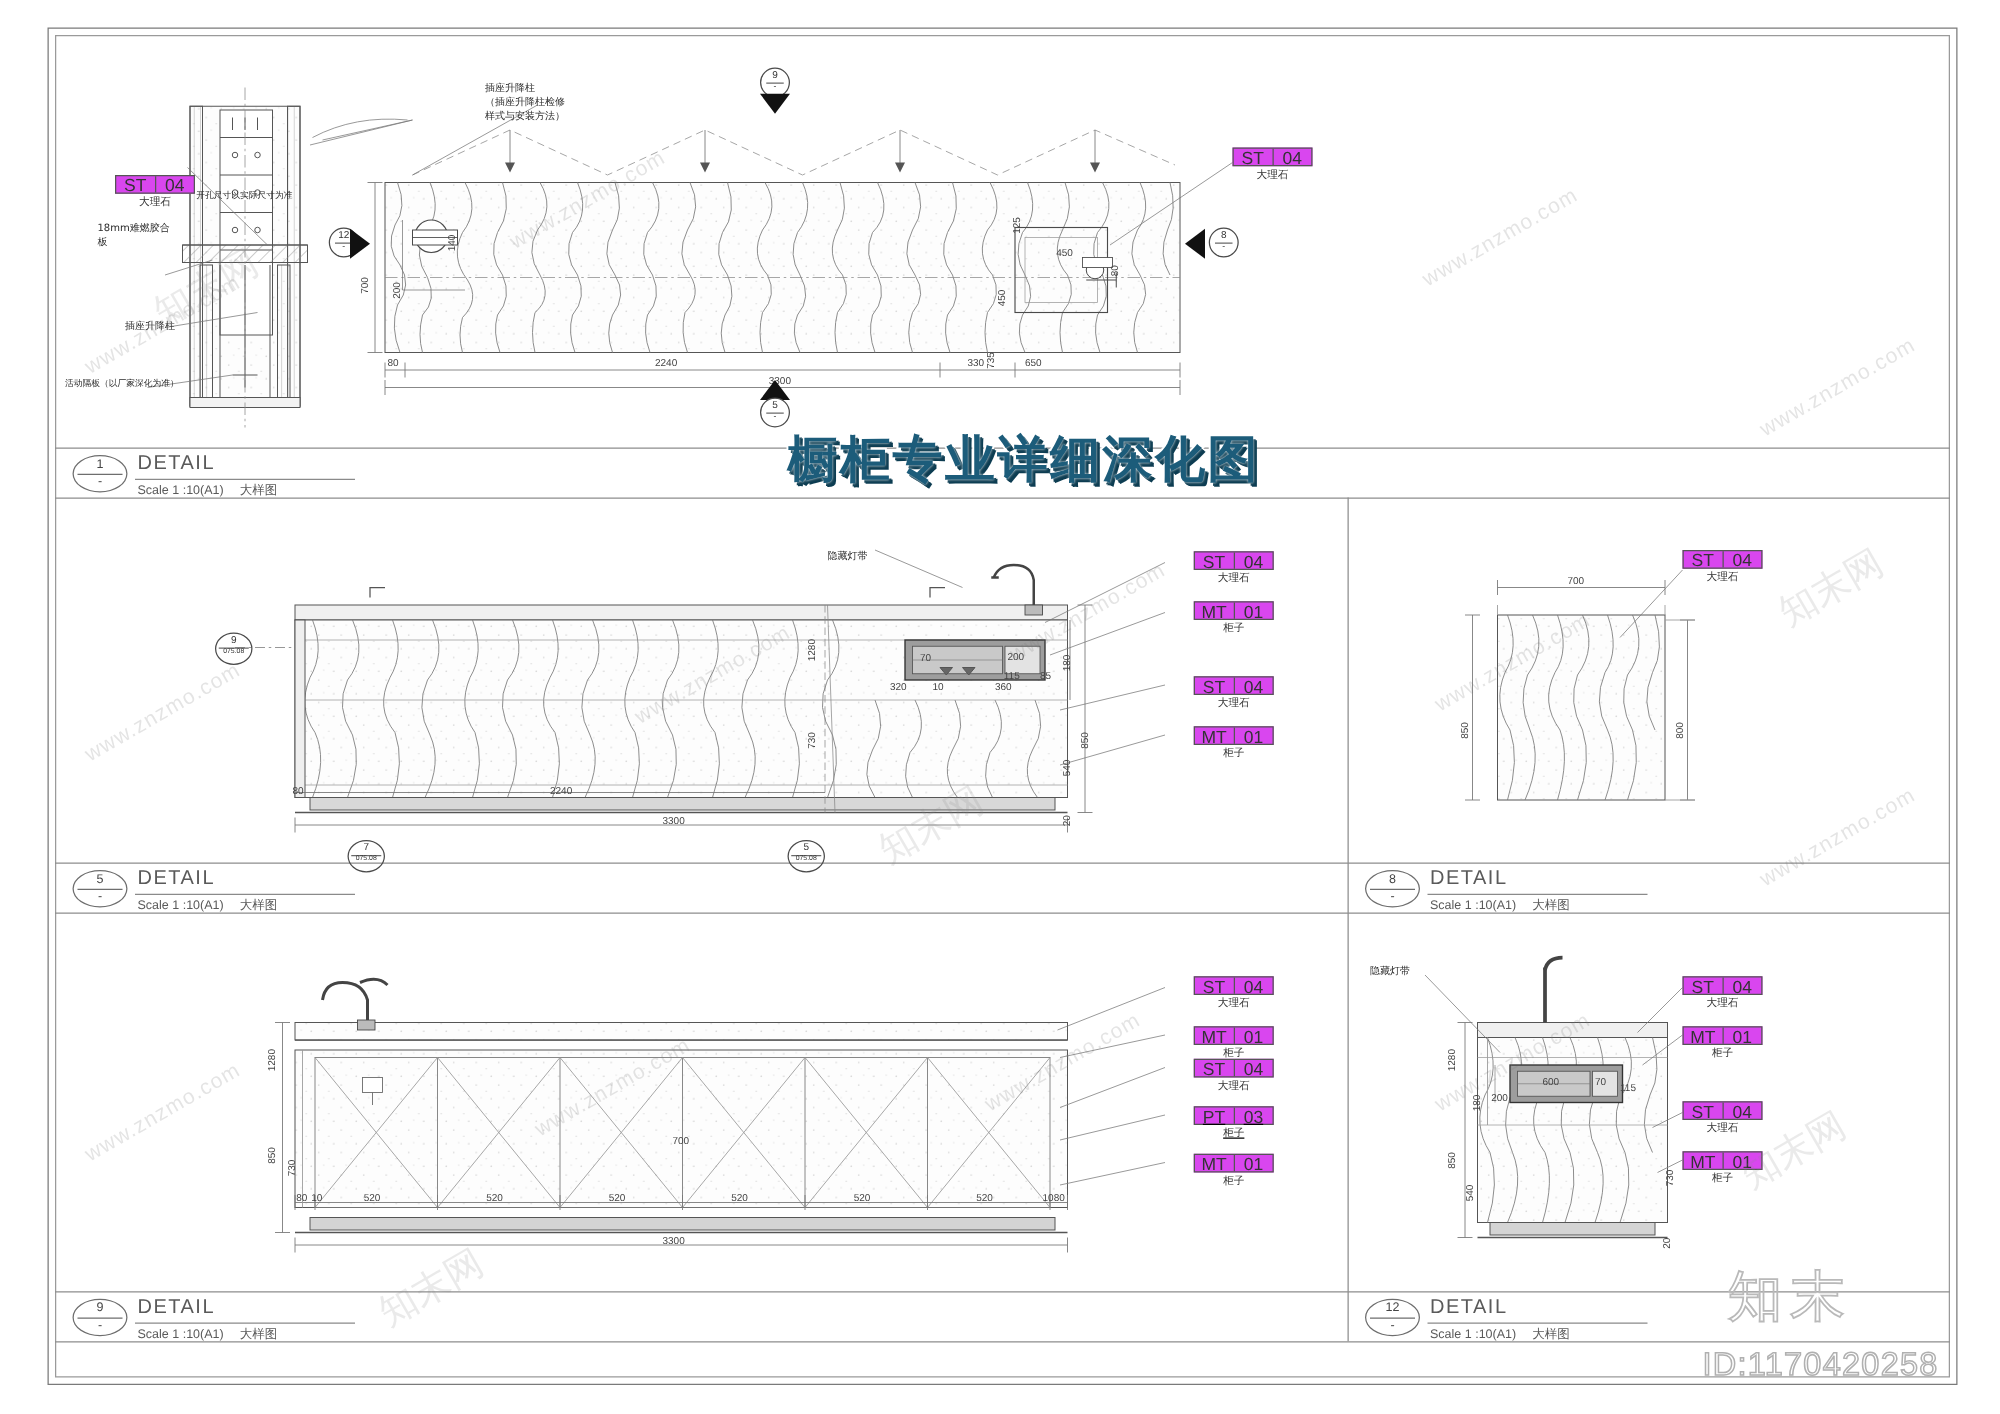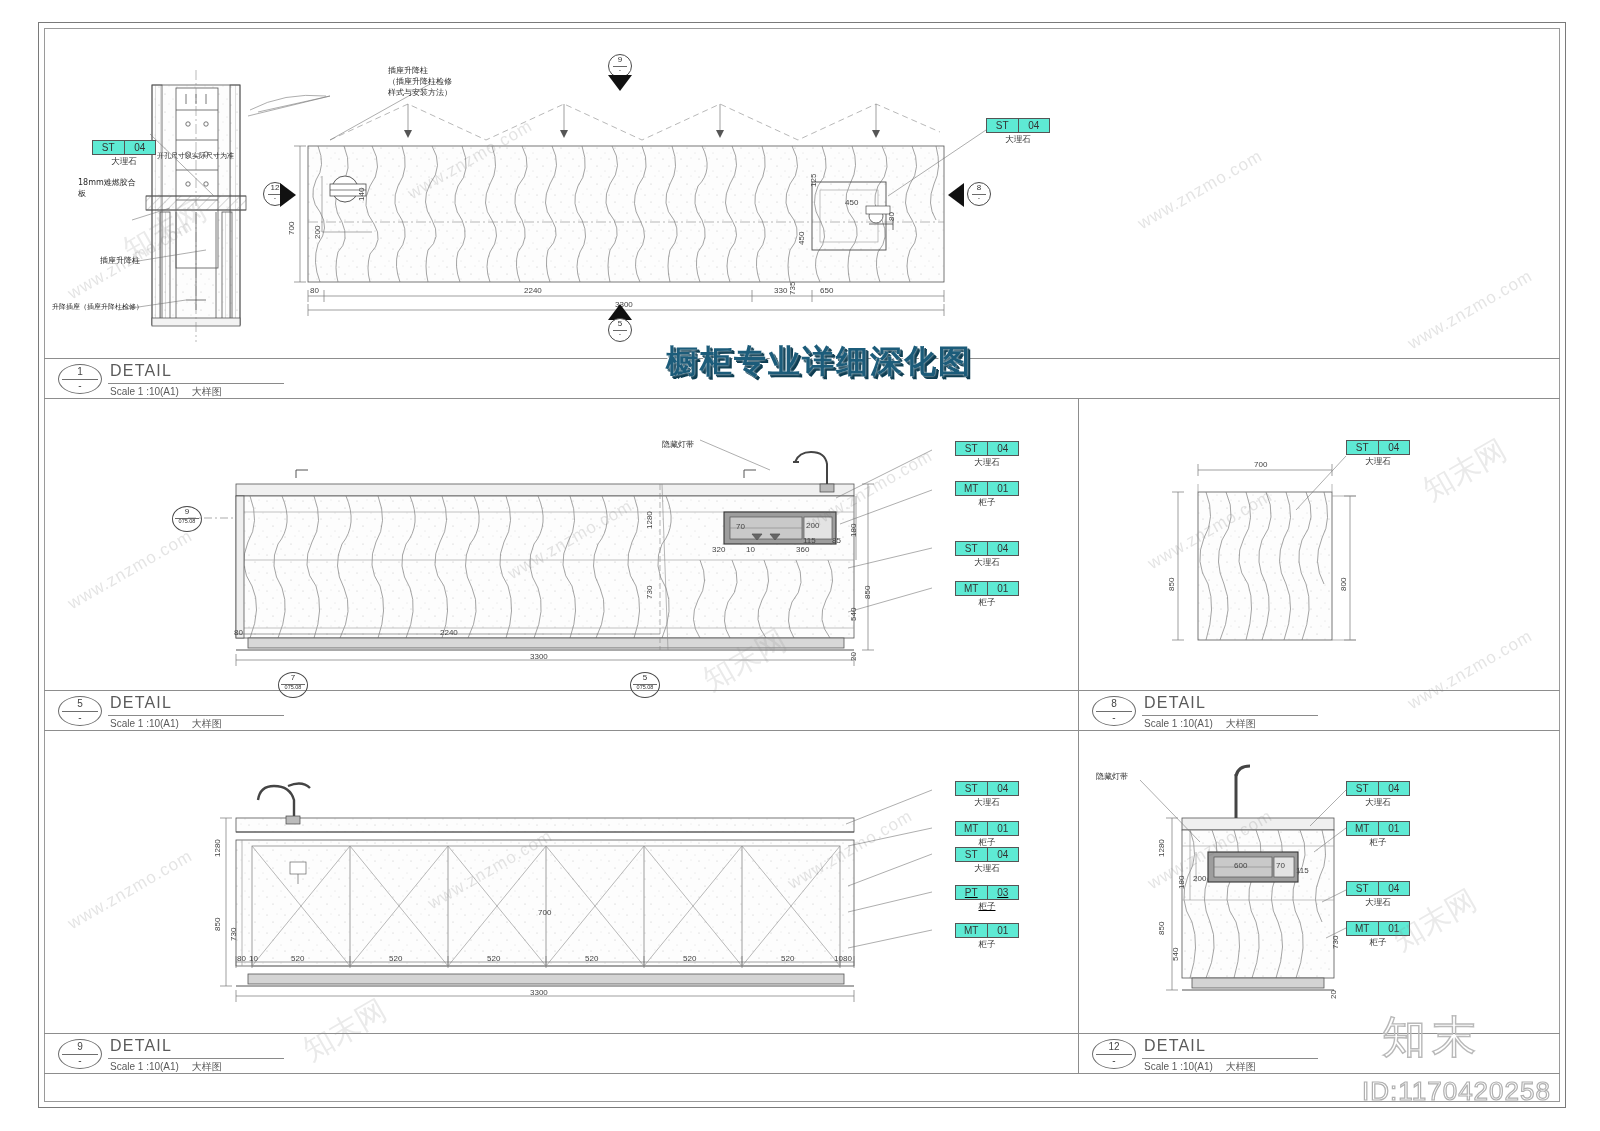--- a/index.html
+++ b/index.html
@@ -73,23 +73,23 @@
     position: absolute; left: 56px; top: 23px;
     font-size: 10px; color: #5a5a5a; white-space: nowrap;
   }
   .detail-tag .scale .cn { margin-left: 10px; font-size: 10px; }
 
   
   .mat-tag { position: absolute; }
   .mat-tag .box {
     width: 64px; height: 15px;
     border: 1px solid #555;
-    background: #5eead4;
+    background: #d946ef;
     display: flex;
-    font-size: 10px; color: #333;
+    font-size: 14px; color: #333;
   }
   .mat-tag .box .c {
     flex: 1; display: flex; align-items: center; justify-content: center;
   }
   .mat-tag .box .c:first-child { border-right: 1px solid #555; }
   .mat-tag .cap {
     text-align: center; width: 64px;
     font-size: 8.5px; color: #333; margin-top: 1px;
   }
   
@@ -103,21 +103,21 @@
     font-family: "DejaVu Sans", sans-serif;
     font-weight: bold;
     color: #1c5c7a;
     letter-spacing: 2px;
     -webkit-text-stroke: 3px #ffffff;
     paint-order: stroke fill;
     text-shadow:
       0 0 2px #ffffff, 2px 2px 0 #0d3d52, 3px 3px 0 #0d3d52;
     white-space: nowrap;
   }
-  .ttl1 { font-size: 32px; margin-left: 38px; }
+  .ttl1 { font-size: 40px; margin-left: 38px; }
   .ttl2 { font-size: 38px; margin-top: 4px; }
 
   
   .wm {
     position: absolute;
     font-family: "Liberation Sans", sans-serif;
     font-size: 17px;
     color: rgba(120,120,120,0.20);
     transform: rotate(-30deg);
     white-space: nowrap;
@@ -405,21 +405,21 @@
     <div>插座升降柱</div>
     <div>（插座升降柱检修</div>
     <div>样式与安装方法）</div>
   </div>
   <div class="note" style="left:157px; top:152px; font-size:7px;">开孔尺寸以实际尺寸为准</div>
   <div class="note" style="left:78px; top:178px;">
     <div>18mm难燃胶合</div>
     <div>板</div>
   </div>
   <div class="note" style="left:100px; top:256px;">插座升降柱</div>
-  <div class="note" style="left:52px; top:303px; font-size:7px;">升降插座（插座升降柱检修）</div>
+  <div class="note" style="left:52px; top:303px; font-size:7px;">活动隔板（以厂家深化为准）</div>
 
   <div class="mat-tag" style="left:92px; top:140px;">
     <div class="box">
       <span class="c">ST</span>
       <span class="c">04</span>
     </div>
     <div class="cap">大理石</div>
   </div>
   <div class="mat-tag" style="left:986px; top:118px;">
     <div class="box">

